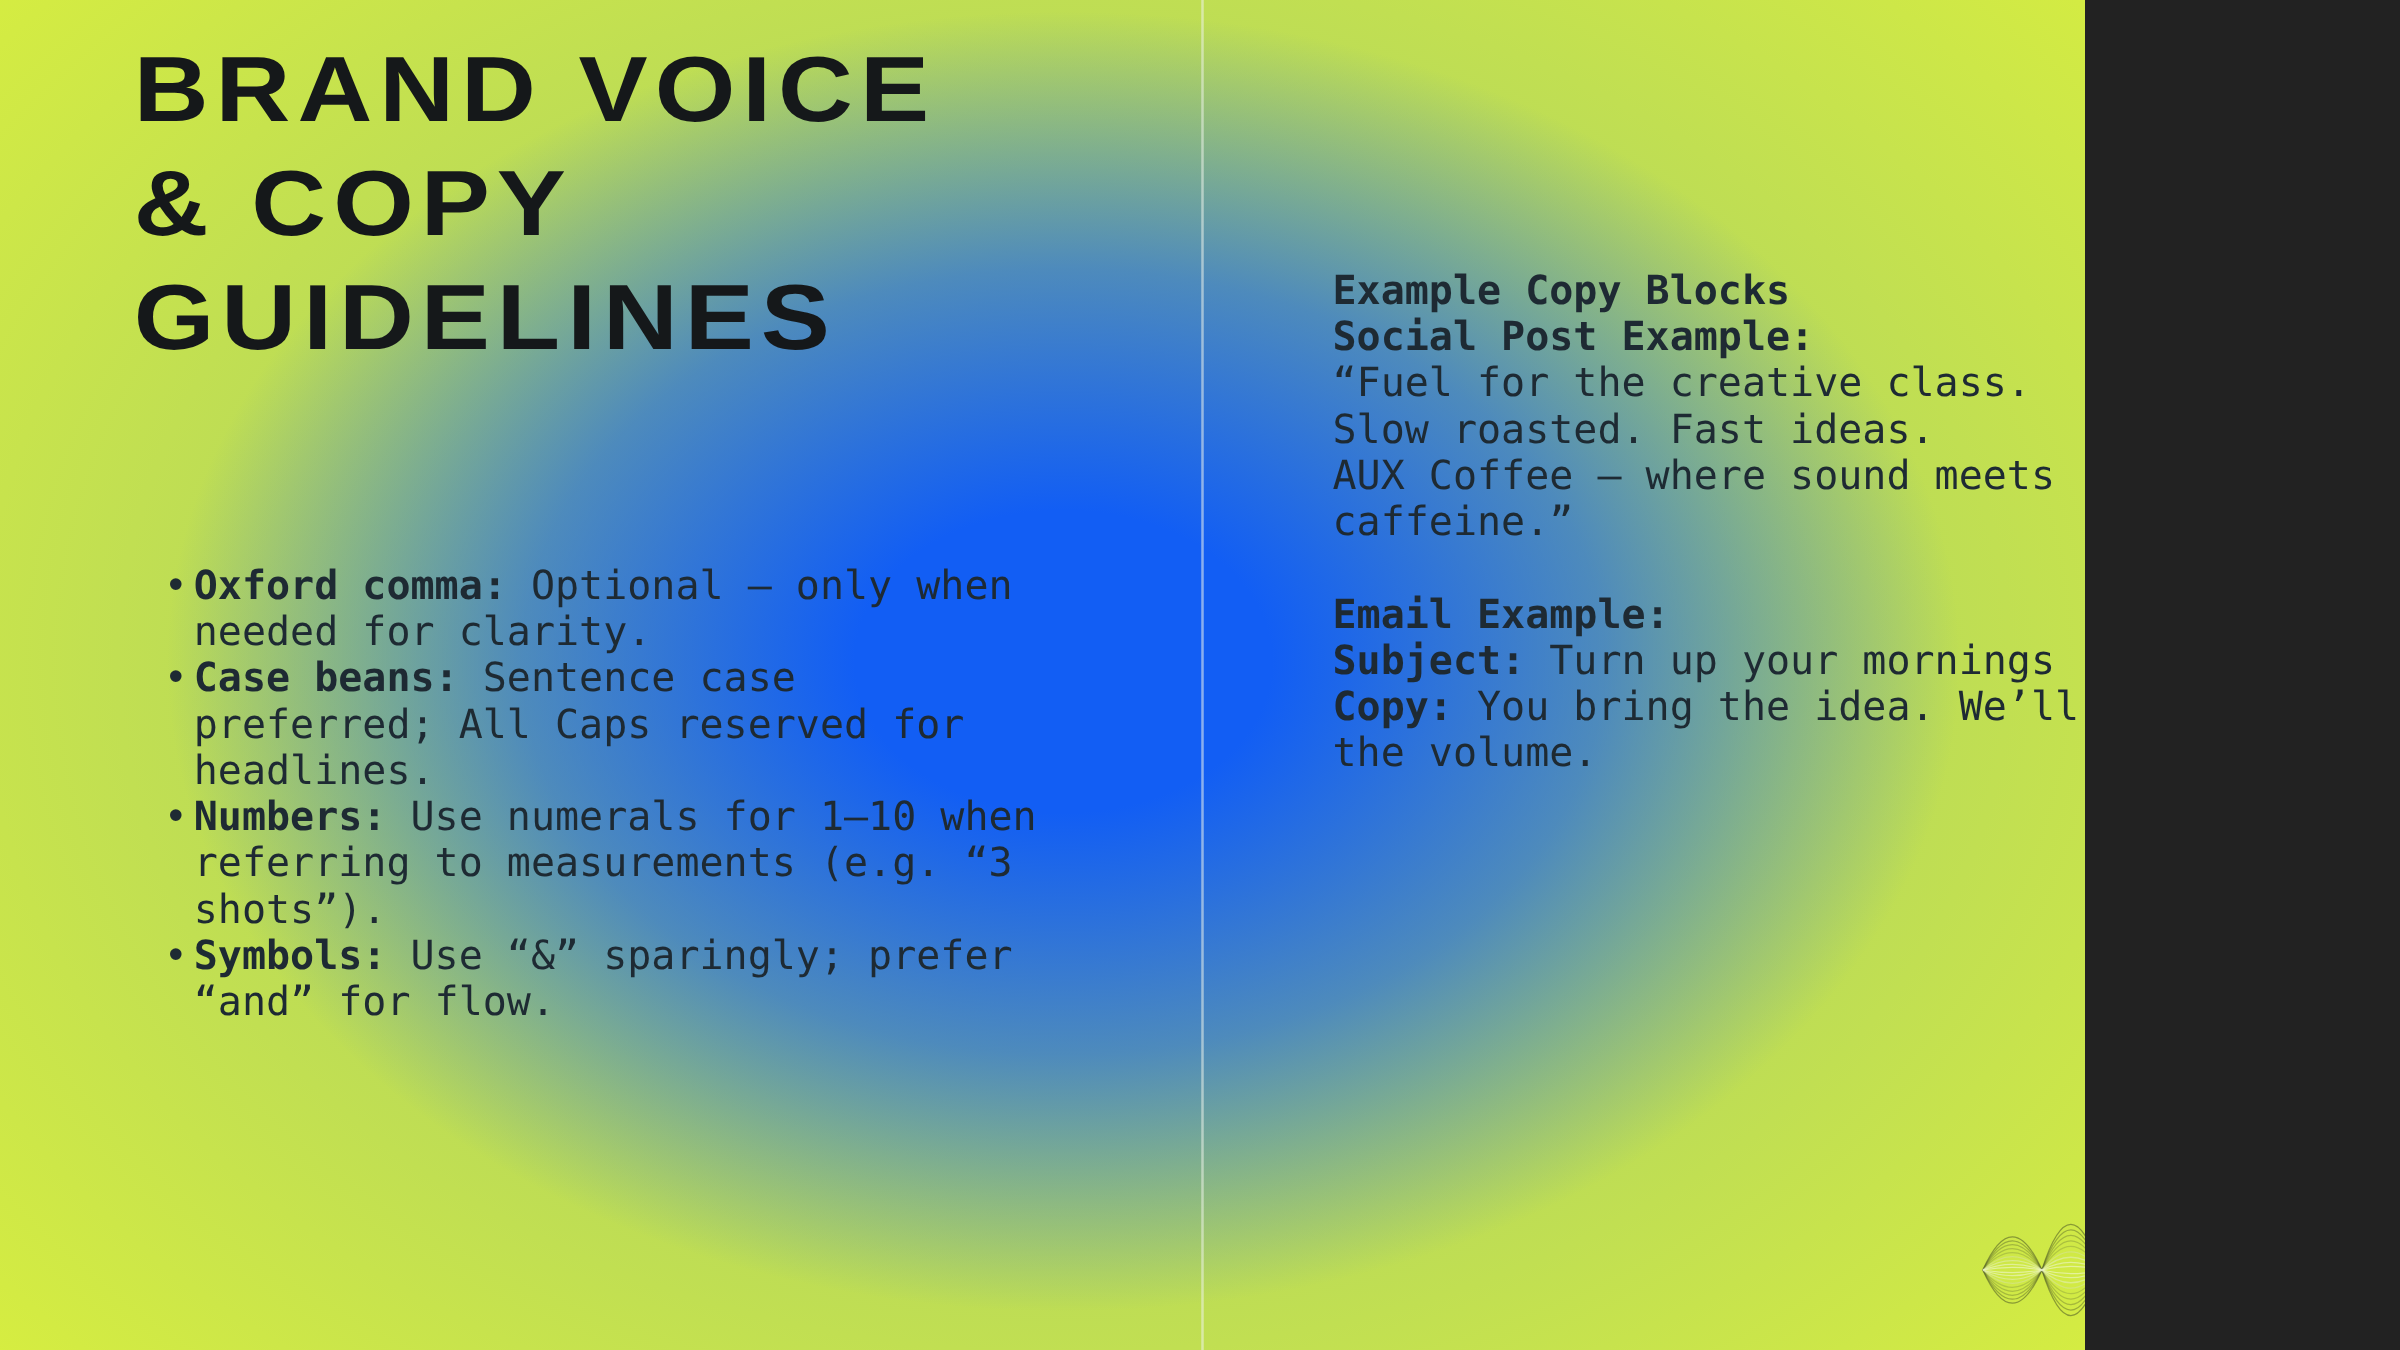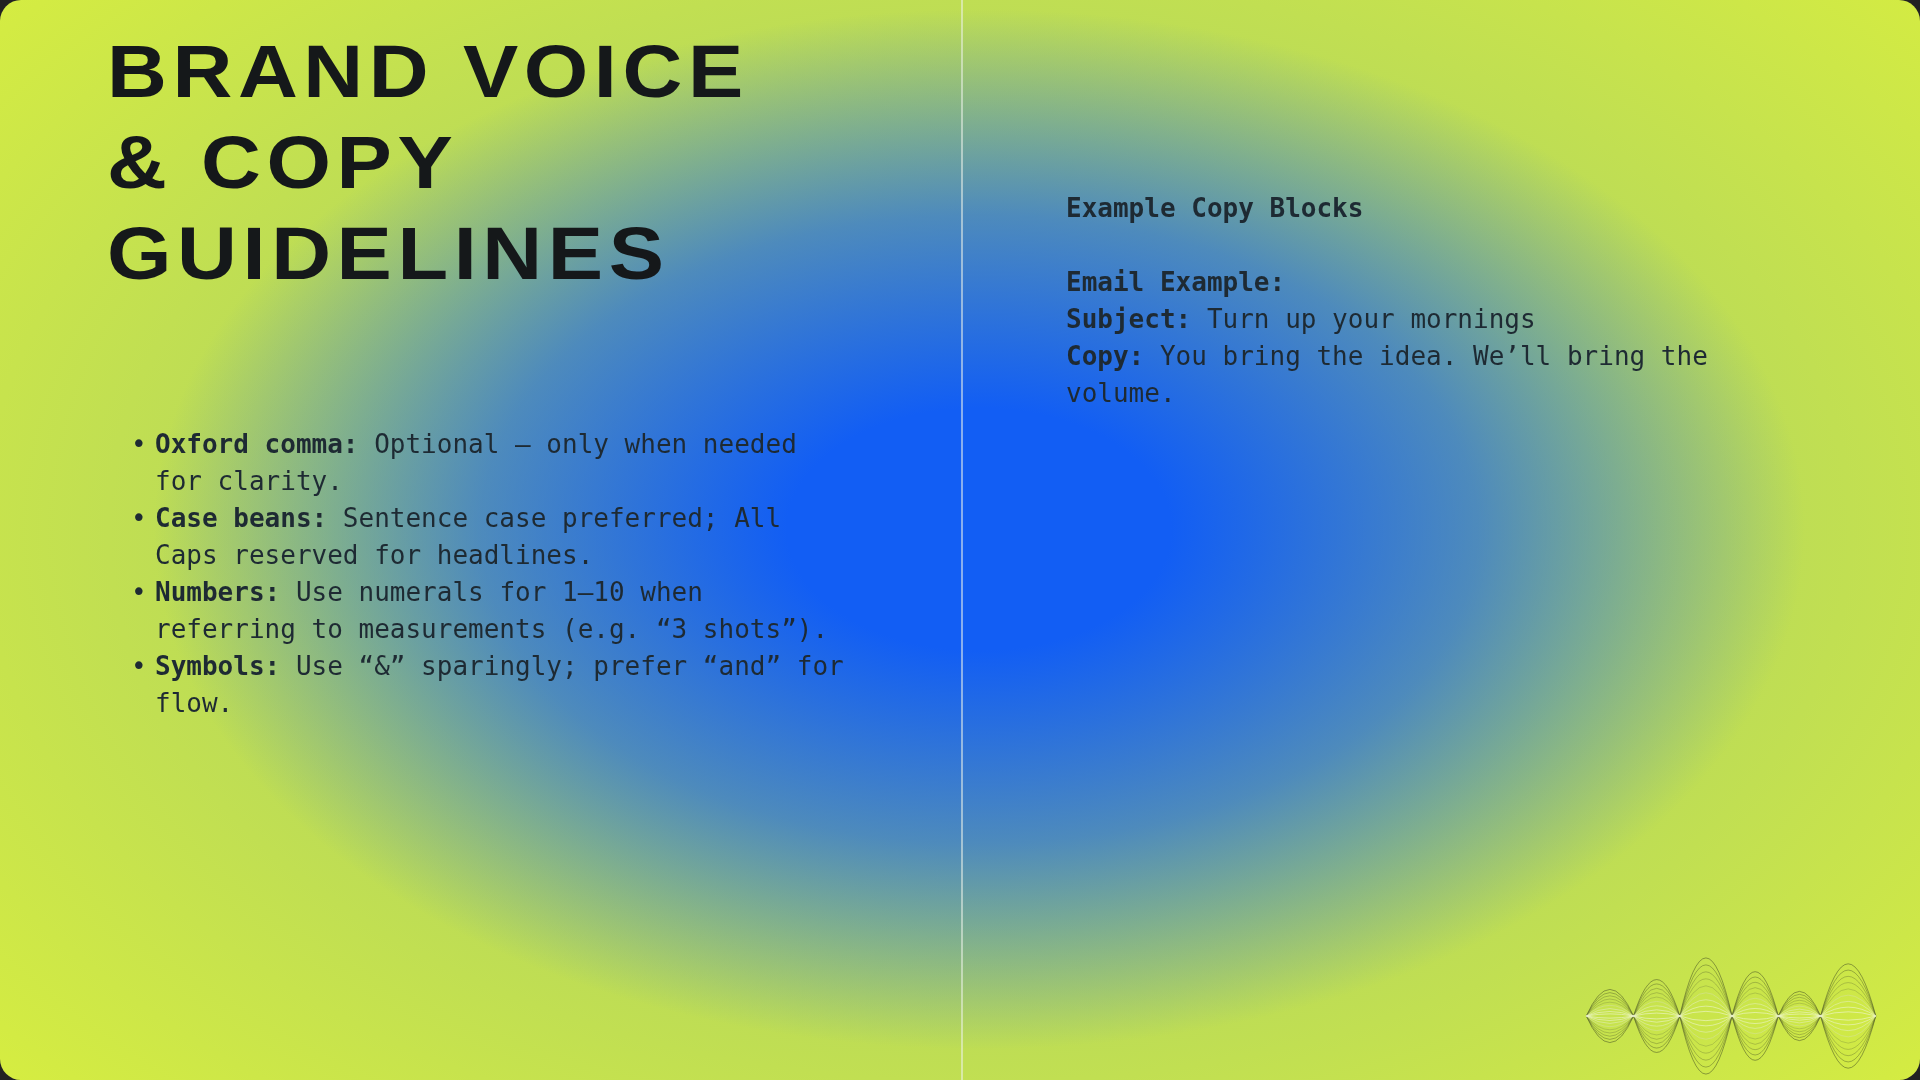--- a/index.html
+++ b/index.html
@@ -1,43 +1,42 @@
 <!DOCTYPE html>
 <html><head>
 <meta charset="utf-8">
 <style>
   html,body{margin:0;padding:0;background:#222;}
   .slide{
     position:relative;
-    width:1920px;height:1080px;
+    width:1668px;height:1080px;
     overflow:hidden;
     font-family:"DejaVu Sans Mono","Liberation Mono",monospace;
     background:
       radial-gradient(ellipse 50% 56% at 51% 49%, rgba(18,94,244,1) 0%, rgba(18,94,244,1) 20%, rgba(18,94,244,0.62) 52%, rgba(18,94,244,0) 86%),
       radial-gradient(ellipse 78% 88% at 51% 49%, rgba(45,125,205,0.38) 0%, rgba(45,125,205,0) 92%),
       #d9ef3e;
-    border-radius: 21px;
   }
   .divider{
     position:absolute;left:961px;top:0;width:2px;height:1080px;
     background:rgba(236,242,234,0.55);
   }
   .title{
     position:absolute;left:107px;top:26px;
     font-family:"Liberation Sans","DejaVu Sans",sans-serif;
     font-weight:bold;
     font-size:74px;
     line-height:91px;
     letter-spacing:5px;
     color:#15181a;
     transform:scaleX(1.12);
     transform-origin:0 0;
     white-space:nowrap;
   }
-  .body-text{color:#1e2a33;font-size:26px;line-height:37px;}
+  .body-text{color:#1e2a33;font-size:32px;line-height:37px;margin-top:24px;}
   .left-block{
     position:absolute;left:109px;top:426px;width:738px;
   }
   .left-heading{font-weight:bold;}
   .bullets{margin:0;padding:0;list-style:none;}
   .bullet{position:relative;padding-left:46px;}
   .bullet::before{
     content:"•";
     position:absolute;left:22px;top:0;
     color:#1e2a33;
@@ -70,20 +69,26 @@
       <li class="bullet"><span class="bold">Oxford comma:</span><span> Optional — only when needed for clarity.</span></li>
       <li class="bullet"><span class="bold">Case beans:</span><span> Sentence case preferred; All Caps reserved for headlines.</span></li>
       <li class="bullet"><span class="bold">Numbers:</span><span> Use numerals for 1–10 when referring to measurements (e.g. “3 shots”).</span></li>
       <li class="bullet"><span class="bold">Symbols:</span><span> Use “&amp;” sparingly; prefer “and” for flow.</span></li>
     </ul>
   </div>
 
   <div class="right-block body-text">
     <div class="bold">Example Copy Blocks</div>
 
+    <div class="copy-block first">
+      <div class="bold">Social Post Example:</div>
+      <div>“Fuel for the creative class.</div>
+      <div>Slow roasted. Fast ideas.</div>
+      <div>AUX Coffee — where sound meets caffeine.”</div>
+    </div>
 
 
 
     <div class="copy-block">
       <div class="bold">Email Example:</div>
       <div><span class="bold">Subject:</span><span> Turn up your mornings</span></div>
       <div><span class="bold">Copy:</span><span> You bring the idea. We’ll bring the volume.</span></div>
     </div>
   </div>
 

